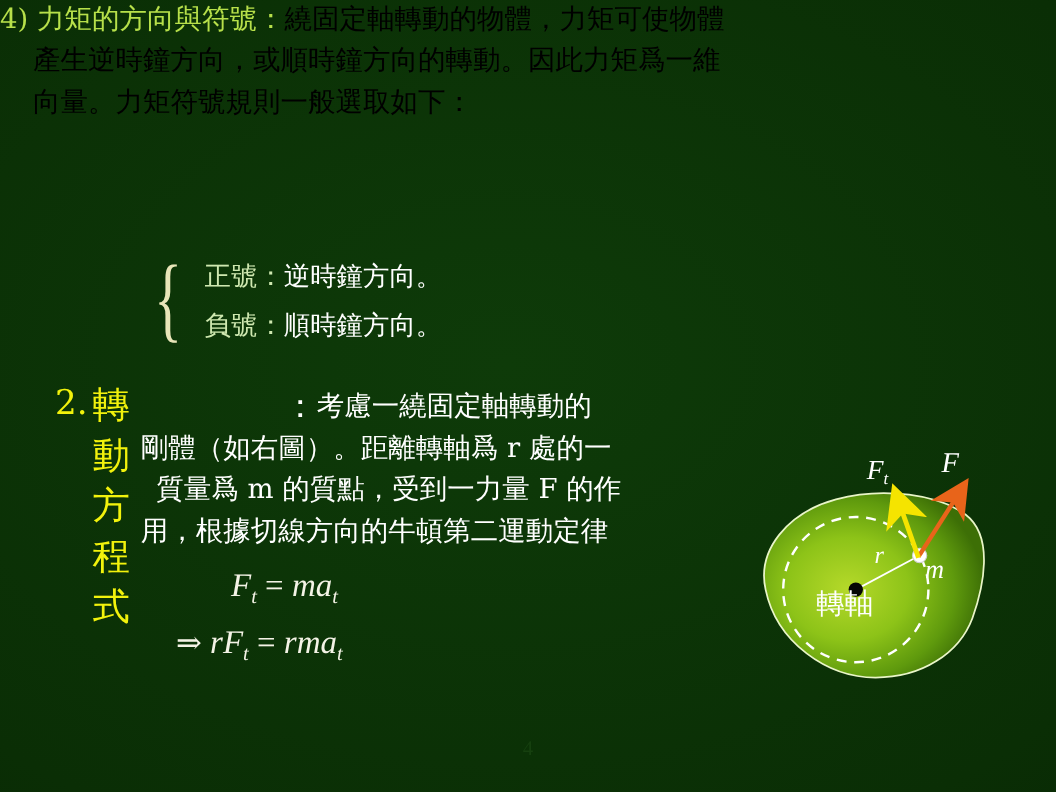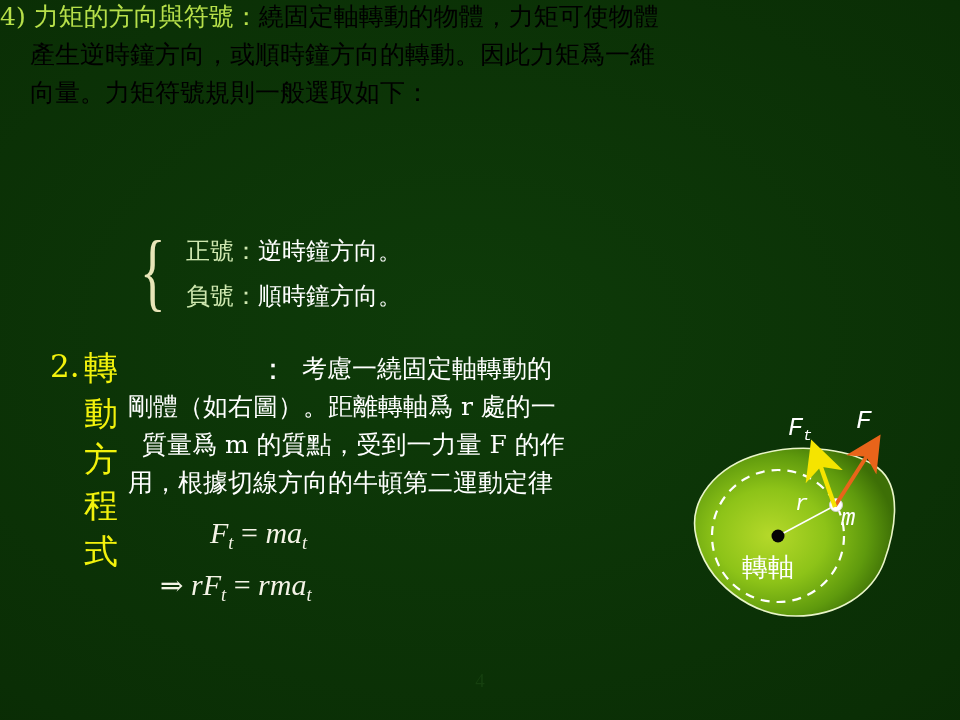--- a/index.html
+++ b/index.html
@@ -51,45 +51,45 @@
   #brace-block .bl1 { position: absolute; left: 46px; top: 3px;  font-size: 24px; white-space: nowrap; }
   #brace-block .bl2 { position: absolute; left: 46px; top: 48px; font-size: 24px; white-space: nowrap; }
   #brace-block .sign { color: #cfe8b0; }
   #brace-block .rest { color: #ffffff; }
 
   
   #sec2 { position: absolute; left: 50px; top: 348px; }
   #sec2 .hnum  { position: absolute; left: 0;   top: 0; font-size: 31px; color: #f2f20c; }
   #sec2 .hkey  { position: absolute; left: 34px; top: -3px; font-size: 34px; color: #f2f20c; }
   #sec2 .hcolon{ position: absolute; left: 208px; top: 1px; font-size: 30px; color: #ffffff; }
-  #sec2 .hrest { position: absolute; left: 252px; top: 4px; font-size: 25px; color: #ffffff; white-space: nowrap; }
+  #sec2 .hrest { position: absolute; left: 238px; top: 4px; font-size: 25px; color: #ffffff; white-space: nowrap; }
   #sec2 .b2 { position: absolute; left: 78px; top: 42px; font-size: 25px; color: #fff; white-space: nowrap; }
   #sec2 .b3 { position: absolute; left: 92px; top: 80px; font-size: 25px; color: #fff; white-space: nowrap; }
   #sec2 .b4 { position: absolute; left: 78px; top: 118px; font-size: 25px; color: #fff; white-space: nowrap; }
 
   
   .eq { position: absolute; color: #f4f3e6; font-size: 30px; white-space: nowrap;
         font-family: "Liberation Serif", "DejaVu Serif", serif; }
   .eq .it { font-style: italic; }
   .eq sub { font-size: 0.62em; font-style: italic; vertical-align: -0.32em; }
   .eq sup { font-size: 0.62em; vertical-align: 0.55em; font-style: normal; }
   .eq .arrow { font-style: normal; font-size: 28px; }
   #eq1 { left: 168px; top: 516px; margin-left: 42px; }
   #eq2 { left: 160px; top: 568px; }
   #eq3 { left: 160px; top: 622px; }
 
   
   #diagram { position: absolute; left: 678px; top: 408px; width: 290px; height: 240px; }
   #diagram svg { position: absolute; left: 0; top: 0; }
-  .dlabel { position: absolute; color: #ffffff; font-family: Liberation Mono, monospace; font-style: italic; }
+  .dlabel { position: absolute; color: #ffffff; font-family: Liberation Serif, serif; font-style: italic; }
   #lab-Ft { left: 110px; top: 6px;  font-size: 25px; }
   #lab-F  { left: 178px; top: -2px; font-size: 26px; }
   #lab-r  { left: 117px; top: 84px; font-size: 22px; }
   #lab-m  { left: 163px; top: 97px; font-size: 24px; }
-  #lab-axis { left: 64px; top: 142px; font-size: 26px; font-style: normal;
+  #lab-axis { left: 64px; top: 123px; font-size: 26px; font-style: normal;
               font-family: "DejaVu Serif", serif; }
 
   
   #pageno { position: absolute; left: 0; right: 0; top: 670px; text-align: center;
             color: #16400f; font-size: 19px; font-family: "Liberation Serif", serif; }
 </style>
 </head>
 <body>
 
 <div class="slide">

